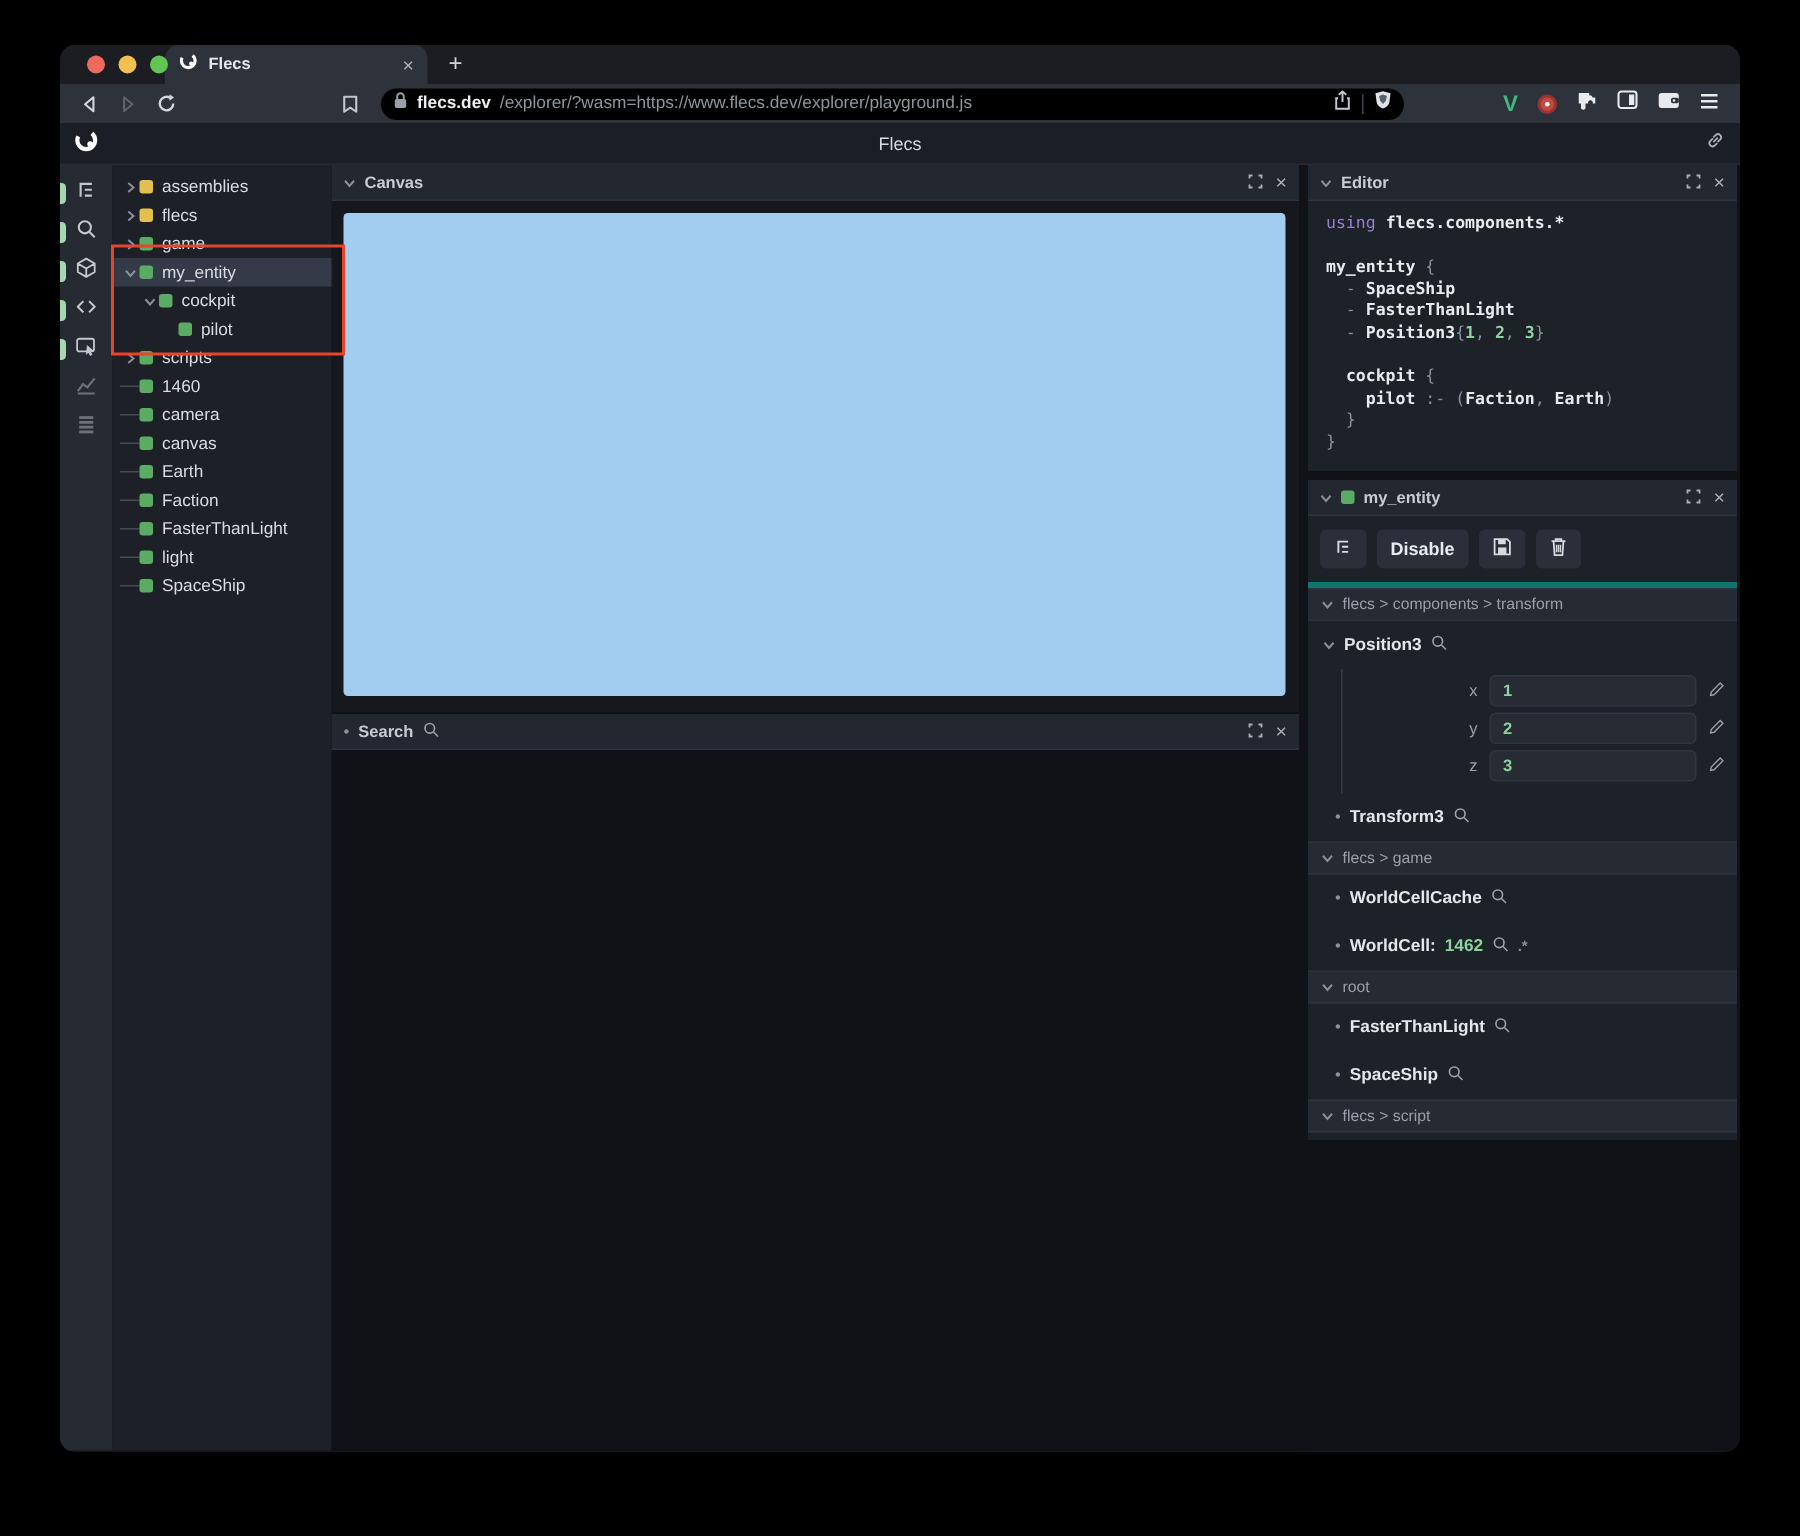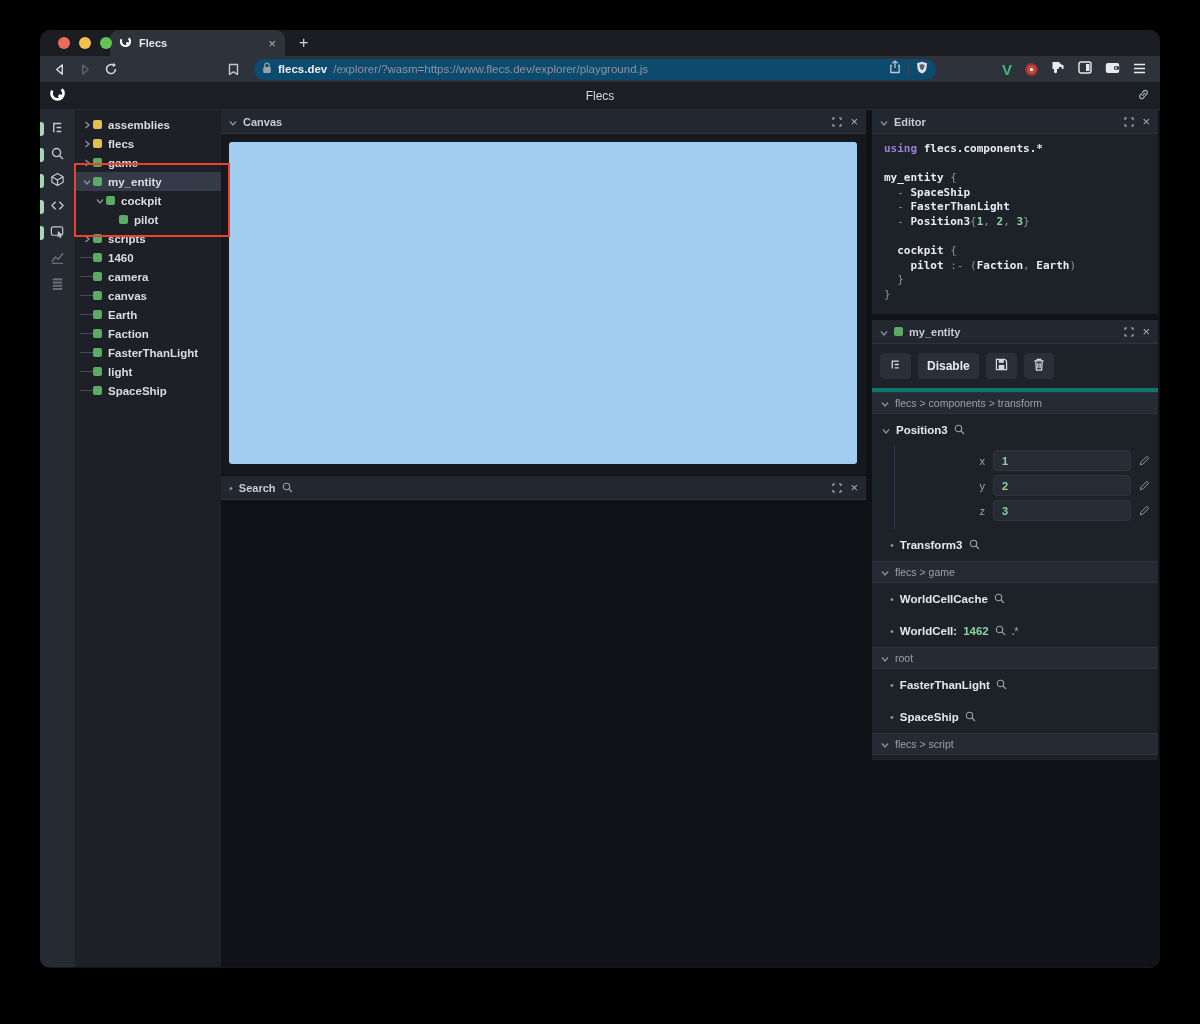--- a/index.html
+++ b/index.html
@@ -13,21 +13,21 @@
   .traffic { position:absolute; left:18px; top:7px; display:flex; gap:9px; }
   .light { width:12px; height:12px; border-radius:50%; }
   .tab { margin-left:70px; width:175px; height:26px; background:#2e323b; border-radius:9px 9px 0 0;
          display:flex; align-items:center; padding:0 9px; gap:7px; }
   .tab-title { color:#e6e8ec; font-size:11px; font-weight:700; flex:1; }
   .tab-close { color:#aeb3bb; font-size:13px; cursor:default; }
   .newtab { color:#cfd3d9; font-size:16px; margin-left:14px; padding-bottom:4px; }
 
   .toolbar { height:26px; background:#2e323b; display:flex; align-items:center; padding:0 10px; gap:8px; }
   .navic { width:18px; height:16px; display:flex; align-items:center; justify-content:center; }
-  .urlbar { flex:1; height:21px; margin-left:96px; background:#0c4a6e; border-radius:11px;
+  .urlbar { flex:1; height:21px; margin-left:96px; background:#000000; border-radius:11px;
             display:flex; align-items:center; padding:0 8px; gap:6px; max-width:694px; }
   .url-host { color:#eceef1; font-size:11.5px; font-weight:700; }
   .url-path { color:#8f959e; font-size:11.5px; white-space:nowrap; overflow:hidden; }
   .url-right { margin-left:auto; display:flex; align-items:center; gap:7px; }
   .url-div { width:1px; height:13px; background:#40454f; }
   .extrow { display:flex; align-items:center; gap:13px; margin-left:58px; margin-right:4px; }
   .vlogo { color:#42b883; font-size:15px; font-weight:700; }
   .redext { width:13px; height:13px; border-radius:50%; background:#c24b40; border:2px solid #933; position:relative; }
   .redext::after { content:""; position:absolute; left:3px; top:3px; width:3px; height:3px; border-radius:50%; background:#fff; }
 
@@ -45,21 +45,21 @@
   .ibar-item { position:relative; width:35px; height:26px; display:flex; align-items:center; justify-content:center; }
   .ibar-item .pill { position:absolute; left:0; top:6px; width:4px; height:14px; border-radius:0 3px 3px 0; background:#a9d6b3; }
   .ibar-item.dim svg { opacity:.45; }
 
   .treepanel { width:146px; background:#1d2026; padding-top:5px; position:relative; }
   .trow { height:19px; display:flex; align-items:center; cursor:default; }
   .trow.selected { background:#343a47; }
   .arrowslot { width:13px; display:flex; align-items:center; justify-content:center; flex:none; }
   .dashline { width:13px; height:1px; background:#454c58; flex:none; }
   .sq { width:9px; height:9px; border-radius:2px; flex:none; margin-right:6px; }
-  .tlabel { color:#d9dce1; font-size:11.5px; font-weight:700; white-space:nowrap; }
+  .tlabel { color:#d9dce1; font-size:11.5px; font-weight:400; white-space:nowrap; }
 
   .annot { position:absolute; border:2px solid #e8432c; z-index:50; pointer-events:none; }
 
   .middle { width:645px; display:flex; flex-direction:column; background:#0d0f13; }
   .panel-h { height:24px; background:#232730; border-bottom:1px solid #2e333c;
              display:flex; align-items:center; padding:0 8px; gap:6px; flex:none; }
   .panel-h .ptitle { color:#c8ccd2; font-size:11px; font-weight:700; }
   .ph-right { margin-left:auto; display:flex; align-items:center; gap:8px; }
   .xbtn { color:#aab0b8; font-size:13px; line-height:1; }
 
@@ -67,21 +67,21 @@
   .canvasbody { flex:1; background:#16181d; padding:8px 9px 11px 8px; }
   .viewport { width:100%; height:100%; border-radius:3px; }
   .searchpanel { flex:1; display:flex; flex-direction:column; margin-top:1px; }
   .searchbody { flex:1; background:#101217; }
   .bullet { color:#8b919c; font-size:11px; }
 
   .rightcol { width:286px; margin-left:6px; display:flex; flex-direction:column; background:transparent; }
   .editorpanel { height:204px; display:flex; flex-direction:column;justify-content:flex-end; }
   .editorbody { flex:1; background:#1d2128; padding:8px 12px; overflow:hidden; }
   .code-line { font-family:"DejaVu Sans Mono",monospace; font-size:11px; line-height:14.6px; white-space:pre; }
-  .tok-kw { color:#9a7fd1; font-weight:700; }
+  .tok-kw { color:#9a7fd1; font-weight:400; }
   .tok-id { color:#e8eaed; font-weight:700; }
   .tok-pn { color:#8b919c; }
   .tok-num { color:#8fd19e; font-weight:700; }
 
   .inspanel { height:440px; margin-top:6px; display:flex; flex-direction:column; }
   .insbody { flex:1; background:#1d2128; overflow:hidden; }
   .instoolbar { display:flex; gap:7px; padding:9px 8px; border-bottom:4px solid #0f766e; }
   .ibtn { height:26px; min-width:30px; background:#2b2f3a; border:none; border-radius:4px;
           display:flex; align-items:center; justify-content:center; padding:0 9px;
           color:#e8eaed; font-size:12px; font-weight:700; font-family:inherit; }

